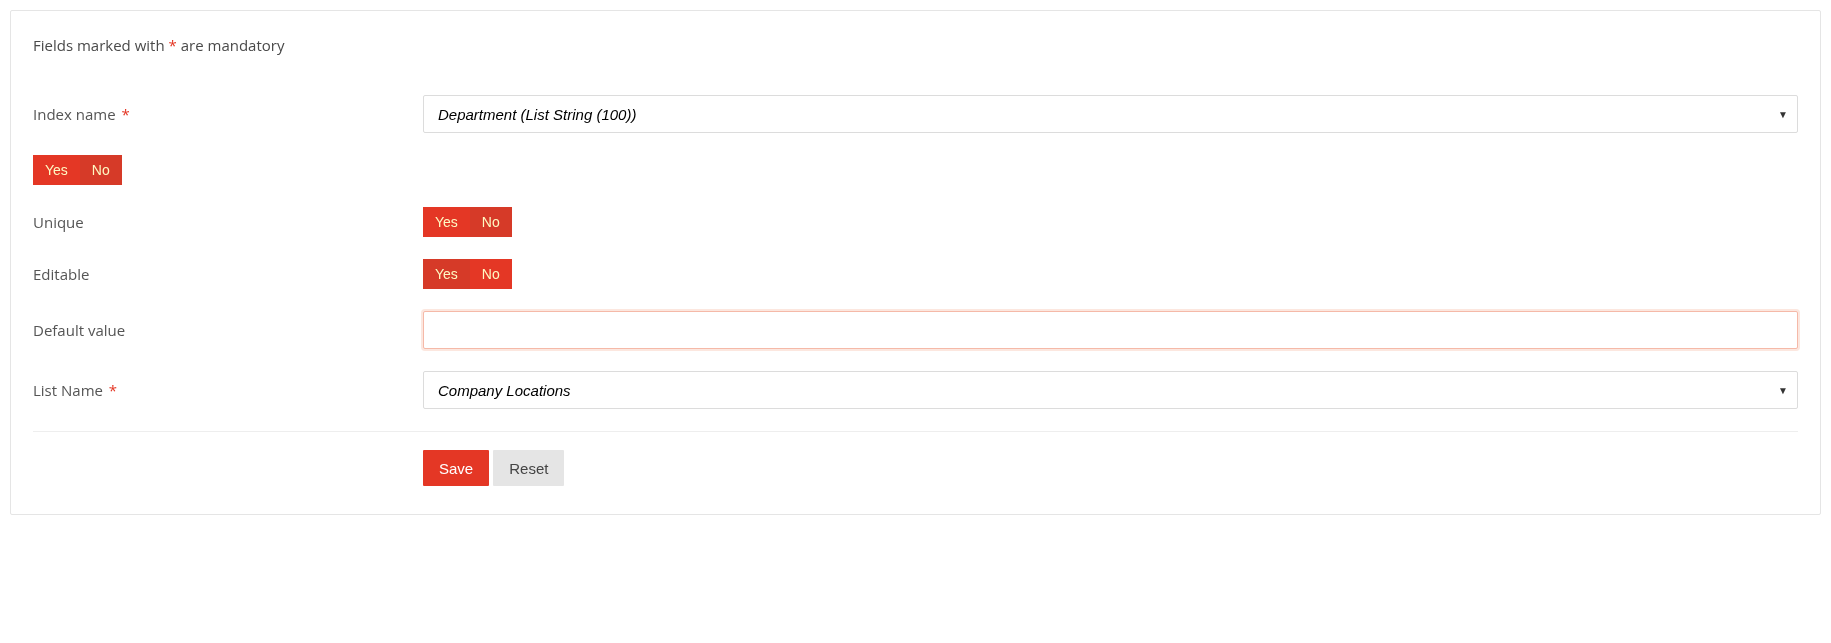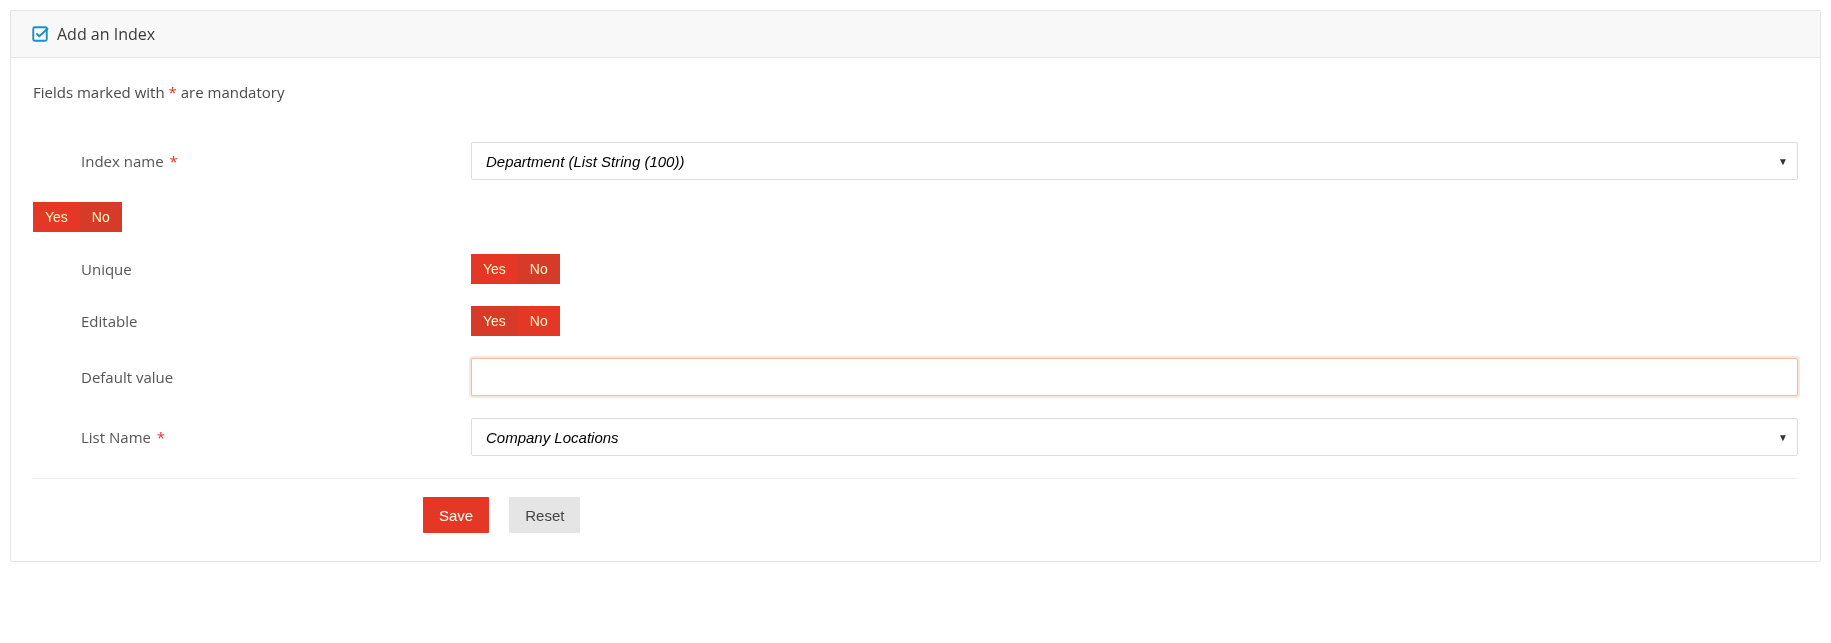--- a/index.html
+++ b/index.html
@@ -47,21 +47,20 @@
     .form-row {
       display: flex;
       align-items: center;
       margin-bottom: 22px;
     }
     .form-label-col {
       width: 390px;
       flex-shrink: 0;
       font-size: 15px;
       color: #555;
-      margin-left: 48px;
     }
     .form-label-col .asterisk { color: #e43725; margin-left: 2px; }
     .form-control-col {
       flex: 1;
     }
     .select-wrap {
       position: relative;
       width: 100%;
     }
     select.form-select {
@@ -121,21 +120,21 @@
       outline: none;
     }
     .divider {
       border: none;
       border-top: 1px solid #eeeeee;
       margin: 8px 0 18px 0;
     }
     .btn-row {
       margin-left: 390px;
       display: flex;
-      gap: 20px;
+      gap: 4px;
     }
     .btn {
       height: 36px;
       padding: 0 16px;
       border: none;
       font-size: 15px;
       cursor: pointer;
       display: inline-flex;
       align-items: center;
       justify-content: center;
@@ -148,29 +147,20 @@
     .btn-secondary {
       background: #e5e5e5;
       color: #444;
     }
   </style>
 </head>
 <body>
 
 <div class="panel">
 
-  <div class="panel-header">
-    <span class="panel-header-icon">
-      <svg width="18" height="18" viewBox="0 0 24 24" fill="none" stroke="#1f8ec7" stroke-width="2.5" stroke-linecap="round" stroke-linejoin="round">
-        <rect x="3" y="3" width="18" height="18" rx="2" ry="2"></rect>
-        <polyline points="8 12 11 15 22 5"></polyline>
-      </svg>
-    </span>
-    <span class="panel-header-title">Add an Index</span>
-  </div>
 
   <div class="panel-body">
 
     <div class="mandatory-note">
       <span>Fields marked with </span><span class="asterisk">*</span><span> are mandatory</span>
     </div>
 
     <div class="form-row">
       <div class="form-label-col">
         <span>Index name</span>

